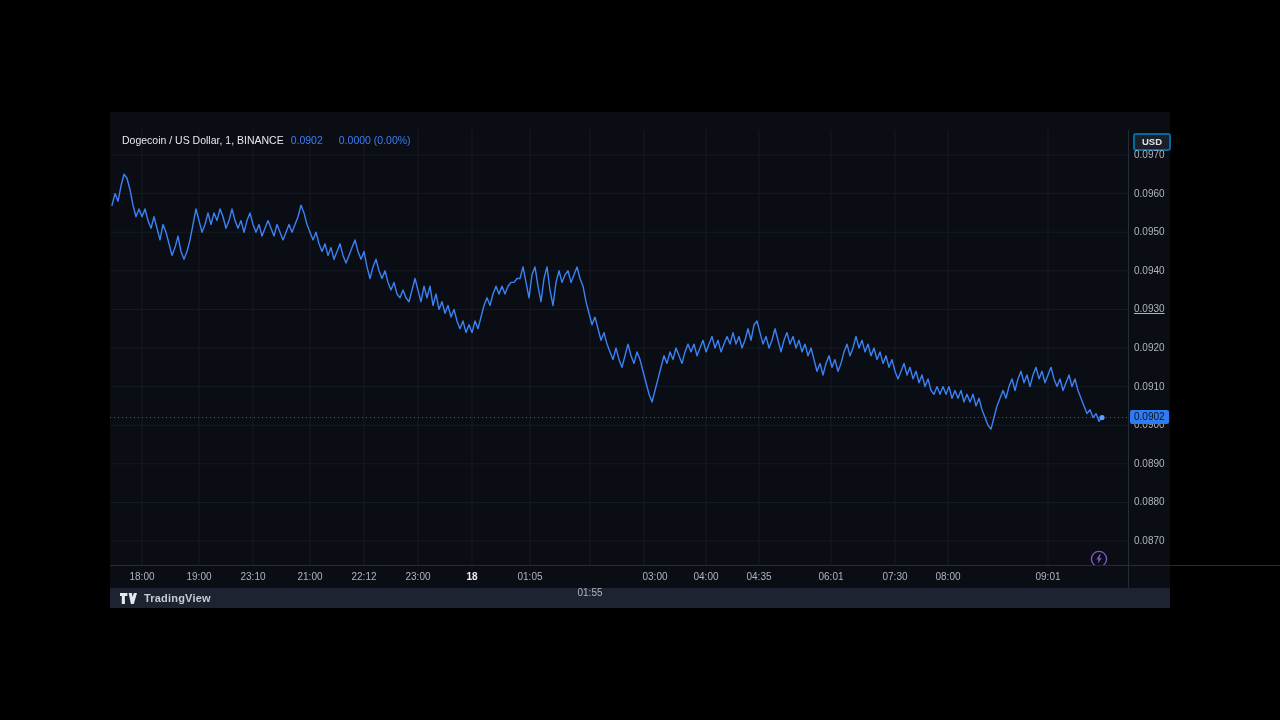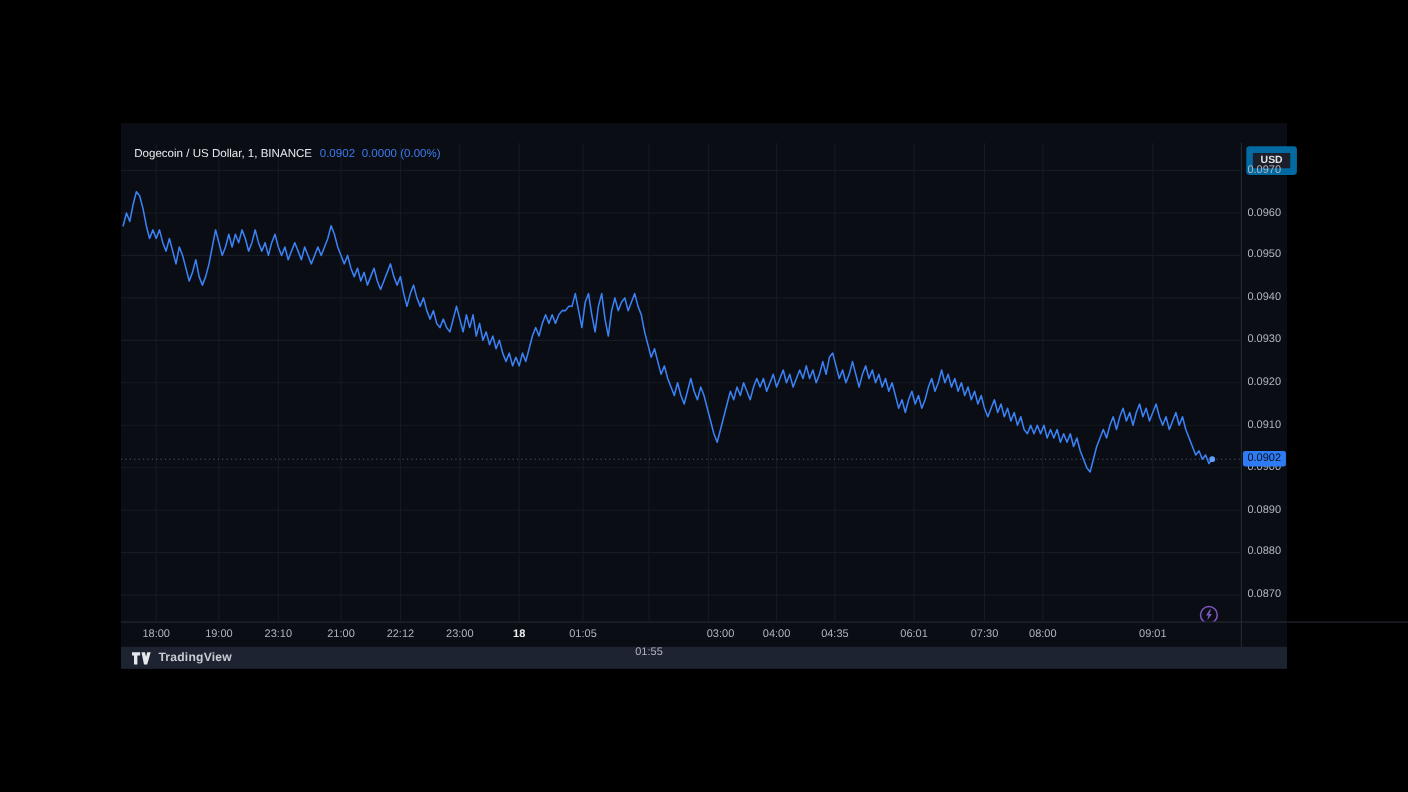--- a/index.html
+++ b/index.html
@@ -8,29 +8,29 @@
     font-family:"Liberation Sans", sans-serif;
   }
   .panel{position:absolute;left:110px;top:112px;width:1060px;height:496px;background:#0a0d13;}
   .attribution{
     height:18px;background:#1e222d;color:#a9aeb8;font-size:10px;line-height:18px;
     padding-left:8px;white-space:nowrap;
   }
   .chart-area{position:absolute;left:0;top:18px;width:1018px;height:435px;overflow:hidden;}
   .legend{position:absolute;left:12px;top:4px;font-size:10.5px;color:#e6e9ef;z-index:6;white-space:nowrap;}
   .legend .val{color:#3c7df5;margin-left:7px;}
-  .legend .chg{color:#3c7df5;margin-left:6px;}
+  .legend .chg{color:#3c7df5;margin-left:16px;}
   .plot-svg{position:absolute;left:0;top:0;}
   .price-axis{
     position:absolute;left:1018px;top:18px;width:41px;height:458px;
     border-left:1px solid #262b36;z-index:5;
   }
   .usd-badge{
     position:absolute;top:3px;left:4px;padding:1px 7px 2px 7px;font-size:9.5px;font-weight:bold;
-    color:#dfe1e6;background:#1a1f29;border:6px solid #0369a1;border-radius:3px;
+    color:#dfe1e6;background:#1a1f29;border:2px solid #0369a1;border-radius:3px;
   }
   .ptick{position:absolute;left:5px;font-size:10px;color:#b0b4be;white-space:nowrap;}
   .cur-badge{
     position:absolute;left:1px;padding:1px 4px 2px 4px;font-size:10px;border-radius:2px;
     background:#2e7cf5;color:#0b1019;z-index:7;white-space:nowrap;
   }
   .time-axis{
     position:absolute;left:0;top:453px;width:1200px;height:23px;
     border-top:1px solid #262b36;z-index:4;
   }
@@ -90,21 +90,21 @@
       <path d="M9.8 4.2 L6.4 9.6 H8.6 L7.6 13.8 L11.8 8.2 H9.4 L10.9 4.2 Z" fill="#7e57c2"></path>
     </svg>
   </div>
 
   <div class="price-axis" id="price-axis">
     <div class="usd-badge">USD</div>
   <div class="ptick" style="top: 19px;">0.0970</div>
       <div class="ptick" style="top: 57.6px;">0.0960</div>
       <div class="ptick" style="top: 96.2px;">0.0950</div>
       <div class="ptick" style="top: 134.8px;">0.0940</div>
-      <div class="ptick" style="top: 173.4px;">0.0930</div>
+      <div class="ptick" style="top: 173.4px; text-decoration: underline;">0.0930</div>
       <div class="ptick" style="top: 212px;">0.0920</div>
       <div class="ptick" style="top: 250.6px;">0.0910</div>
       <div class="ptick" style="top: 289.2px;">0.0900</div>
       <div class="ptick" style="top: 327.8px;">0.0890</div>
       <div class="ptick" style="top: 366.4px;">0.0880</div>
       <div class="ptick" style="top: 405px;">0.0870</div>
       <div class="cur-badge" style="top: 280.48px;">0.0902</div>
     </div>
 
   <div class="time-axis" id="time-axis">

